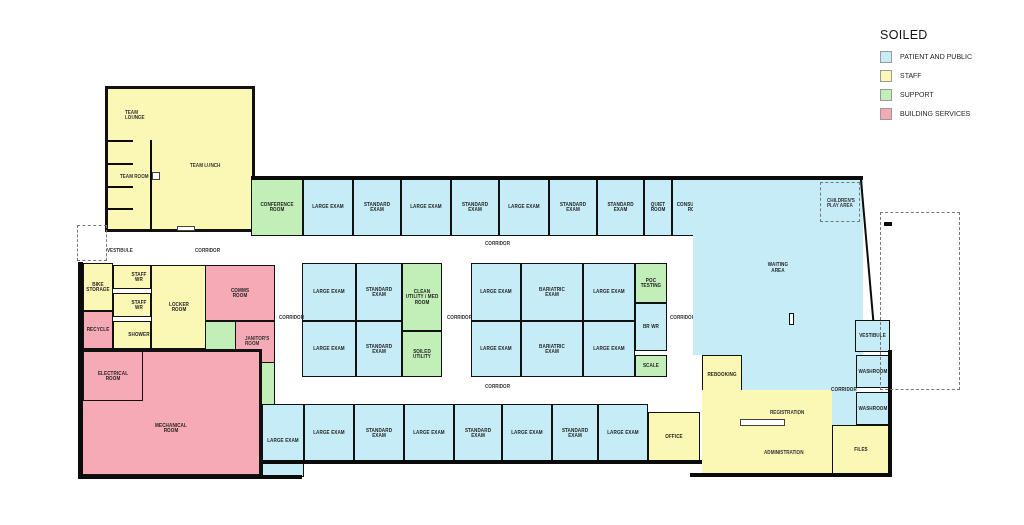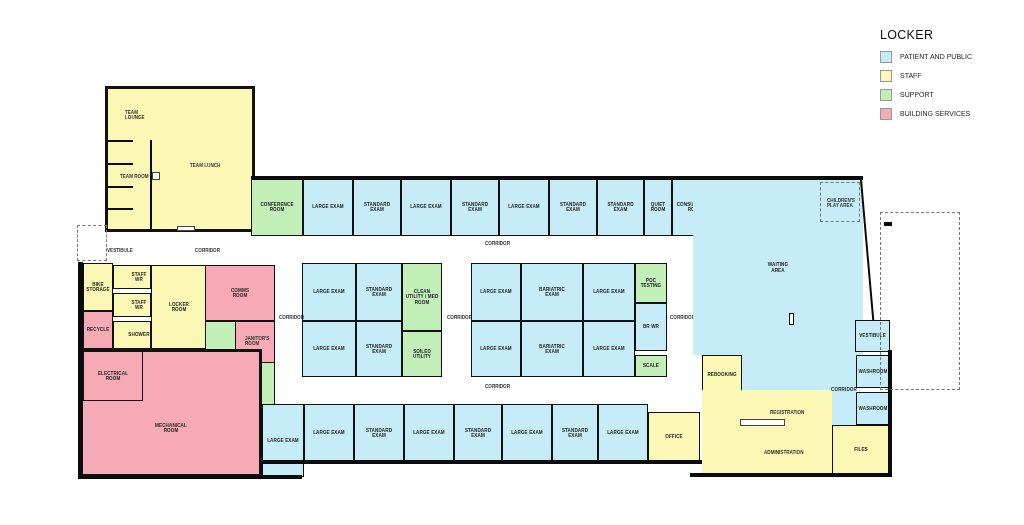--- a/index.html
+++ b/index.html
@@ -20,21 +20,21 @@
   .swatch { width:12px; height:12px; border:1px solid #999; box-sizing:border-box; margin-right:8px; }
   .legend-label { font-size:7px; color:#222; text-transform:uppercase; }
   .fix { position:absolute; background:#fff; border:0.8px solid #444; box-sizing:border-box; }
 </style>
 </head>
 <body>
 
 <div class="plan">
 
   <div class="legend">
-    <div class="legend-title">LOCKER</div>
+    <div class="legend-title">SOILED</div>
     <div class="legend-item">
       <div class="swatch" style="background:#c6ecf8"></div>
       <span class="legend-label">PATIENT AND PUBLIC</span>
     </div>
     <div class="legend-item">
       <div class="swatch" style="background:#fbf7b5"></div>
       <span class="legend-label">STAFF</span>
     </div>
     <div class="legend-item">
       <div class="swatch" style="background:#c2eeb8"></div>

